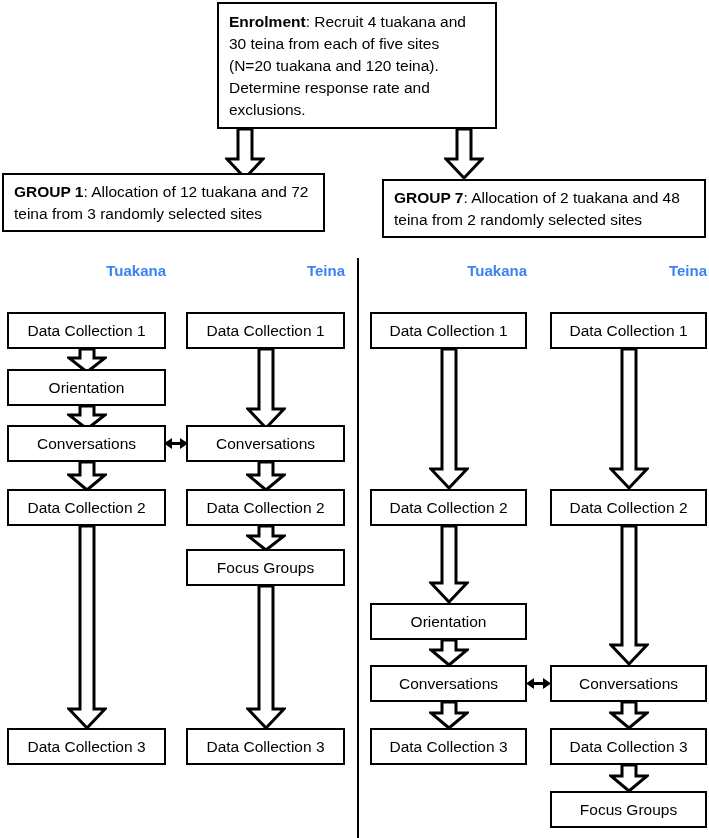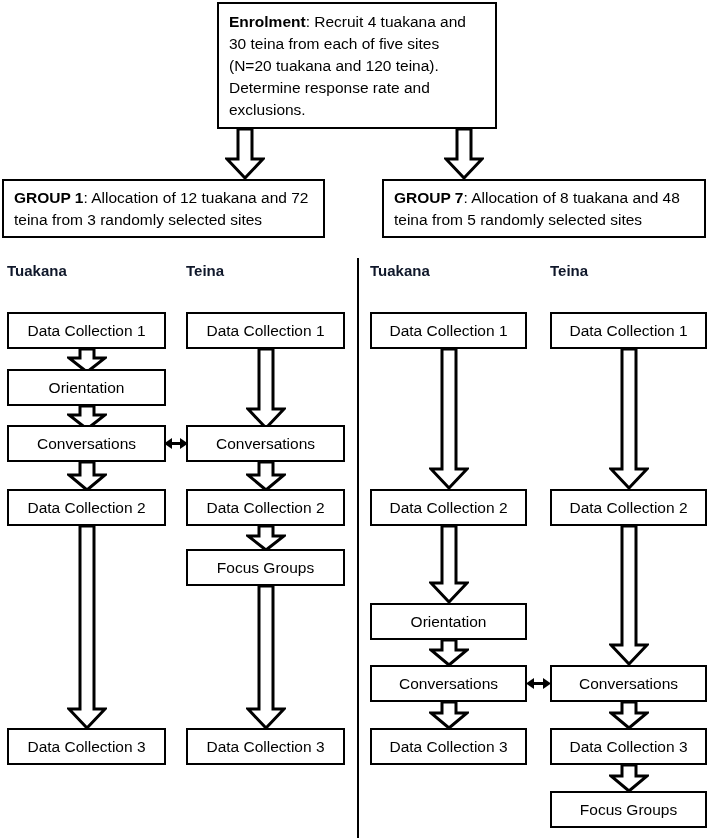--- a/index.html
+++ b/index.html
@@ -36,22 +36,22 @@
     line-height: 1.42;
   }
   .box.text-left .bold-lead {
     font-weight: bold;
     text-align: right;
   }
   .hdr {
     position: absolute;
     font-size: 15px;
     font-weight: bold;
-    color: #0f172a;
-    text-align: left;
+    color: #3b82f6;
+    text-align: right;
     z-index: 5;
   }
   .divider {
     position: absolute;
     background: #000000;
     width: 2px;
     z-index: 2;
   }
   
   .barrow {
@@ -81,29 +81,29 @@
       <polygon points="13,0 27,0 27,30 38,30 20,49 2,30 13,30" fill="#ffffff" stroke="#000000" stroke-width="3" stroke-linejoin="miter"></polygon>
     </svg>
   </div>
 
   <div class="barrow" style="left:444px; top:129px; width:40px; height:51px;">
     <svg width="40" height="51" viewBox="0 0 40 51">
       <polygon points="13,0 27,0 27,30 38,30 20,49 2,30 13,30" fill="#ffffff" stroke="#000000" stroke-width="3" stroke-linejoin="miter"></polygon>
     </svg>
   </div>
 
-  <div class="box text-left" style="left:2px; top:179px; width:323px; height:59px;">
+  <div class="box text-left" style="left:2px; top:173px; width:323px; height:59px;">
     <div>
       <span class="bold-lead">GROUP 1</span><span>: Allocation of 12 tuakana and 72 teina from 3 randomly selected sites</span>
     </div>
   </div>
 
   <div class="box text-left" style="left:382px; top:179px; width:324px; height:59px;">
     <div>
-      <span class="bold-lead">GROUP 7</span><span>: Allocation of 8 tuakana and 48 teina from 5 randomly selected sites</span>
+      <span class="bold-lead">GROUP 7</span><span>: Allocation of 2 tuakana and 48 teina from 2 randomly selected sites</span>
     </div>
   </div>
 
   <div class="divider" style="left:357px; top:258px; height:580px;"></div>
 
   <div class="hdr" style="left:7px; top:262px; width:159px;">Tuakana</div>
   <div class="hdr" style="left:186px; top:262px; width:159px;">Teina</div>
   <div class="hdr" style="left:370px; top:262px; width:157px;">Tuakana</div>
   <div class="hdr" style="left:550px; top:262px; width:157px;">Teina</div>
 

